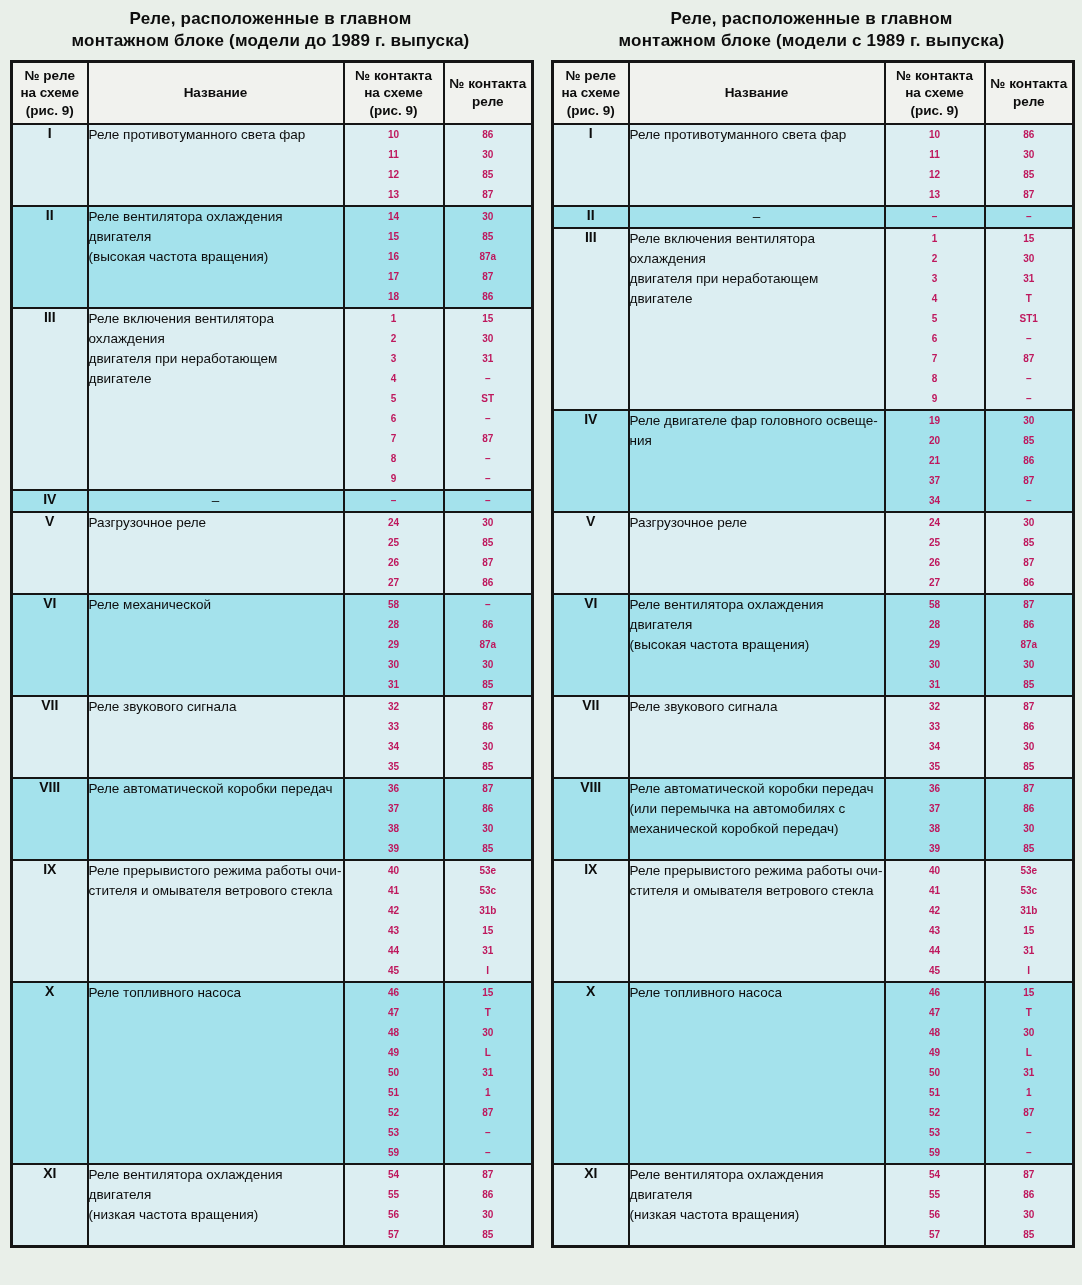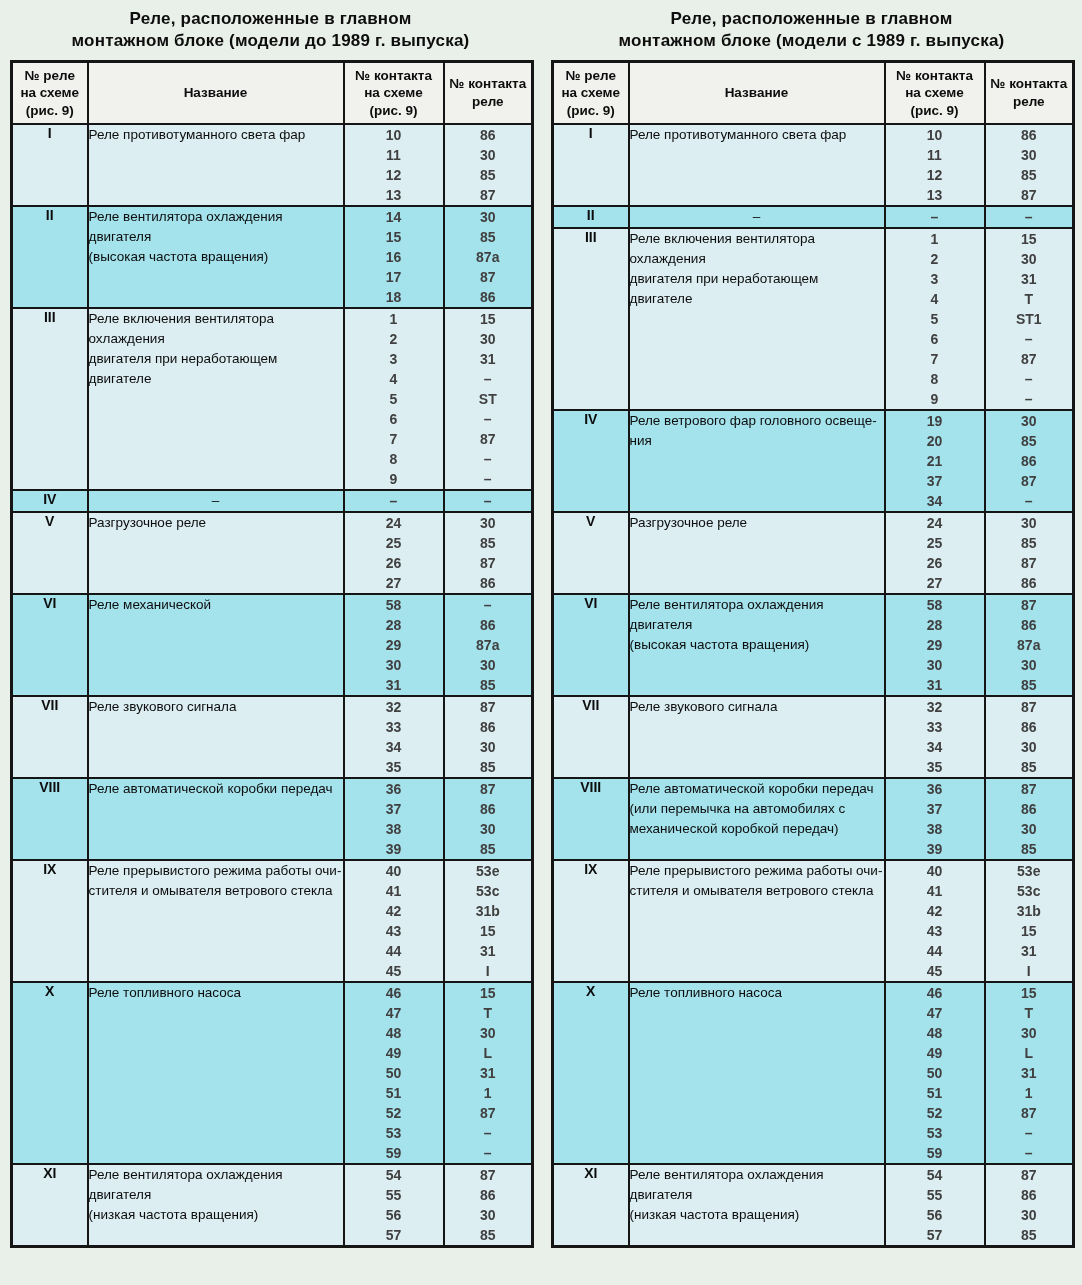--- a/index.html
+++ b/index.html
@@ -68,21 +68,21 @@
   }
   td.name {
     font-size: 13.5px;
     font-weight: 400;
     line-height: 20px;
     padding: 2px 4px 0 9px;
     white-space: pre-line;
     color: #0d0d0d;
   }
   td.name.dash { text-align: center; padding-left: 0; }
-  td.cnum { font-size: 14px; font-weight: 700; color: #404040; }
+  td.cnum { font-size: 10px; font-weight: 700; color: #be185d; }
   .cl {
     height: 20px;
     line-height: 20px;
     text-align: center;
   }
   td.cnum { padding-top: 2px; padding-bottom: 1px; }
 </style>
 </head>
 <body>
 
@@ -390,21 +390,21 @@
               <div class="cl">T</div>
               <div class="cl">ST1</div>
               <div class="cl">–</div>
               <div class="cl">87</div>
               <div class="cl">–</div>
               <div class="cl">–</div>
             </td>
           </tr>
           <tr class="cyan">
             <td class="num">IV</td>
-            <td class="name">Реле ветрового фар головного освеще-
+            <td class="name">Реле двигателе фар головного освеще-
 ния</td>
             <td class="cnum">
               <div class="cl">19</div>
               <div class="cl">20</div>
               <div class="cl">21</div>
               <div class="cl">37</div>
               <div class="cl">34</div>
             </td>
             <td class="cnum">
               <div class="cl">30</div>

